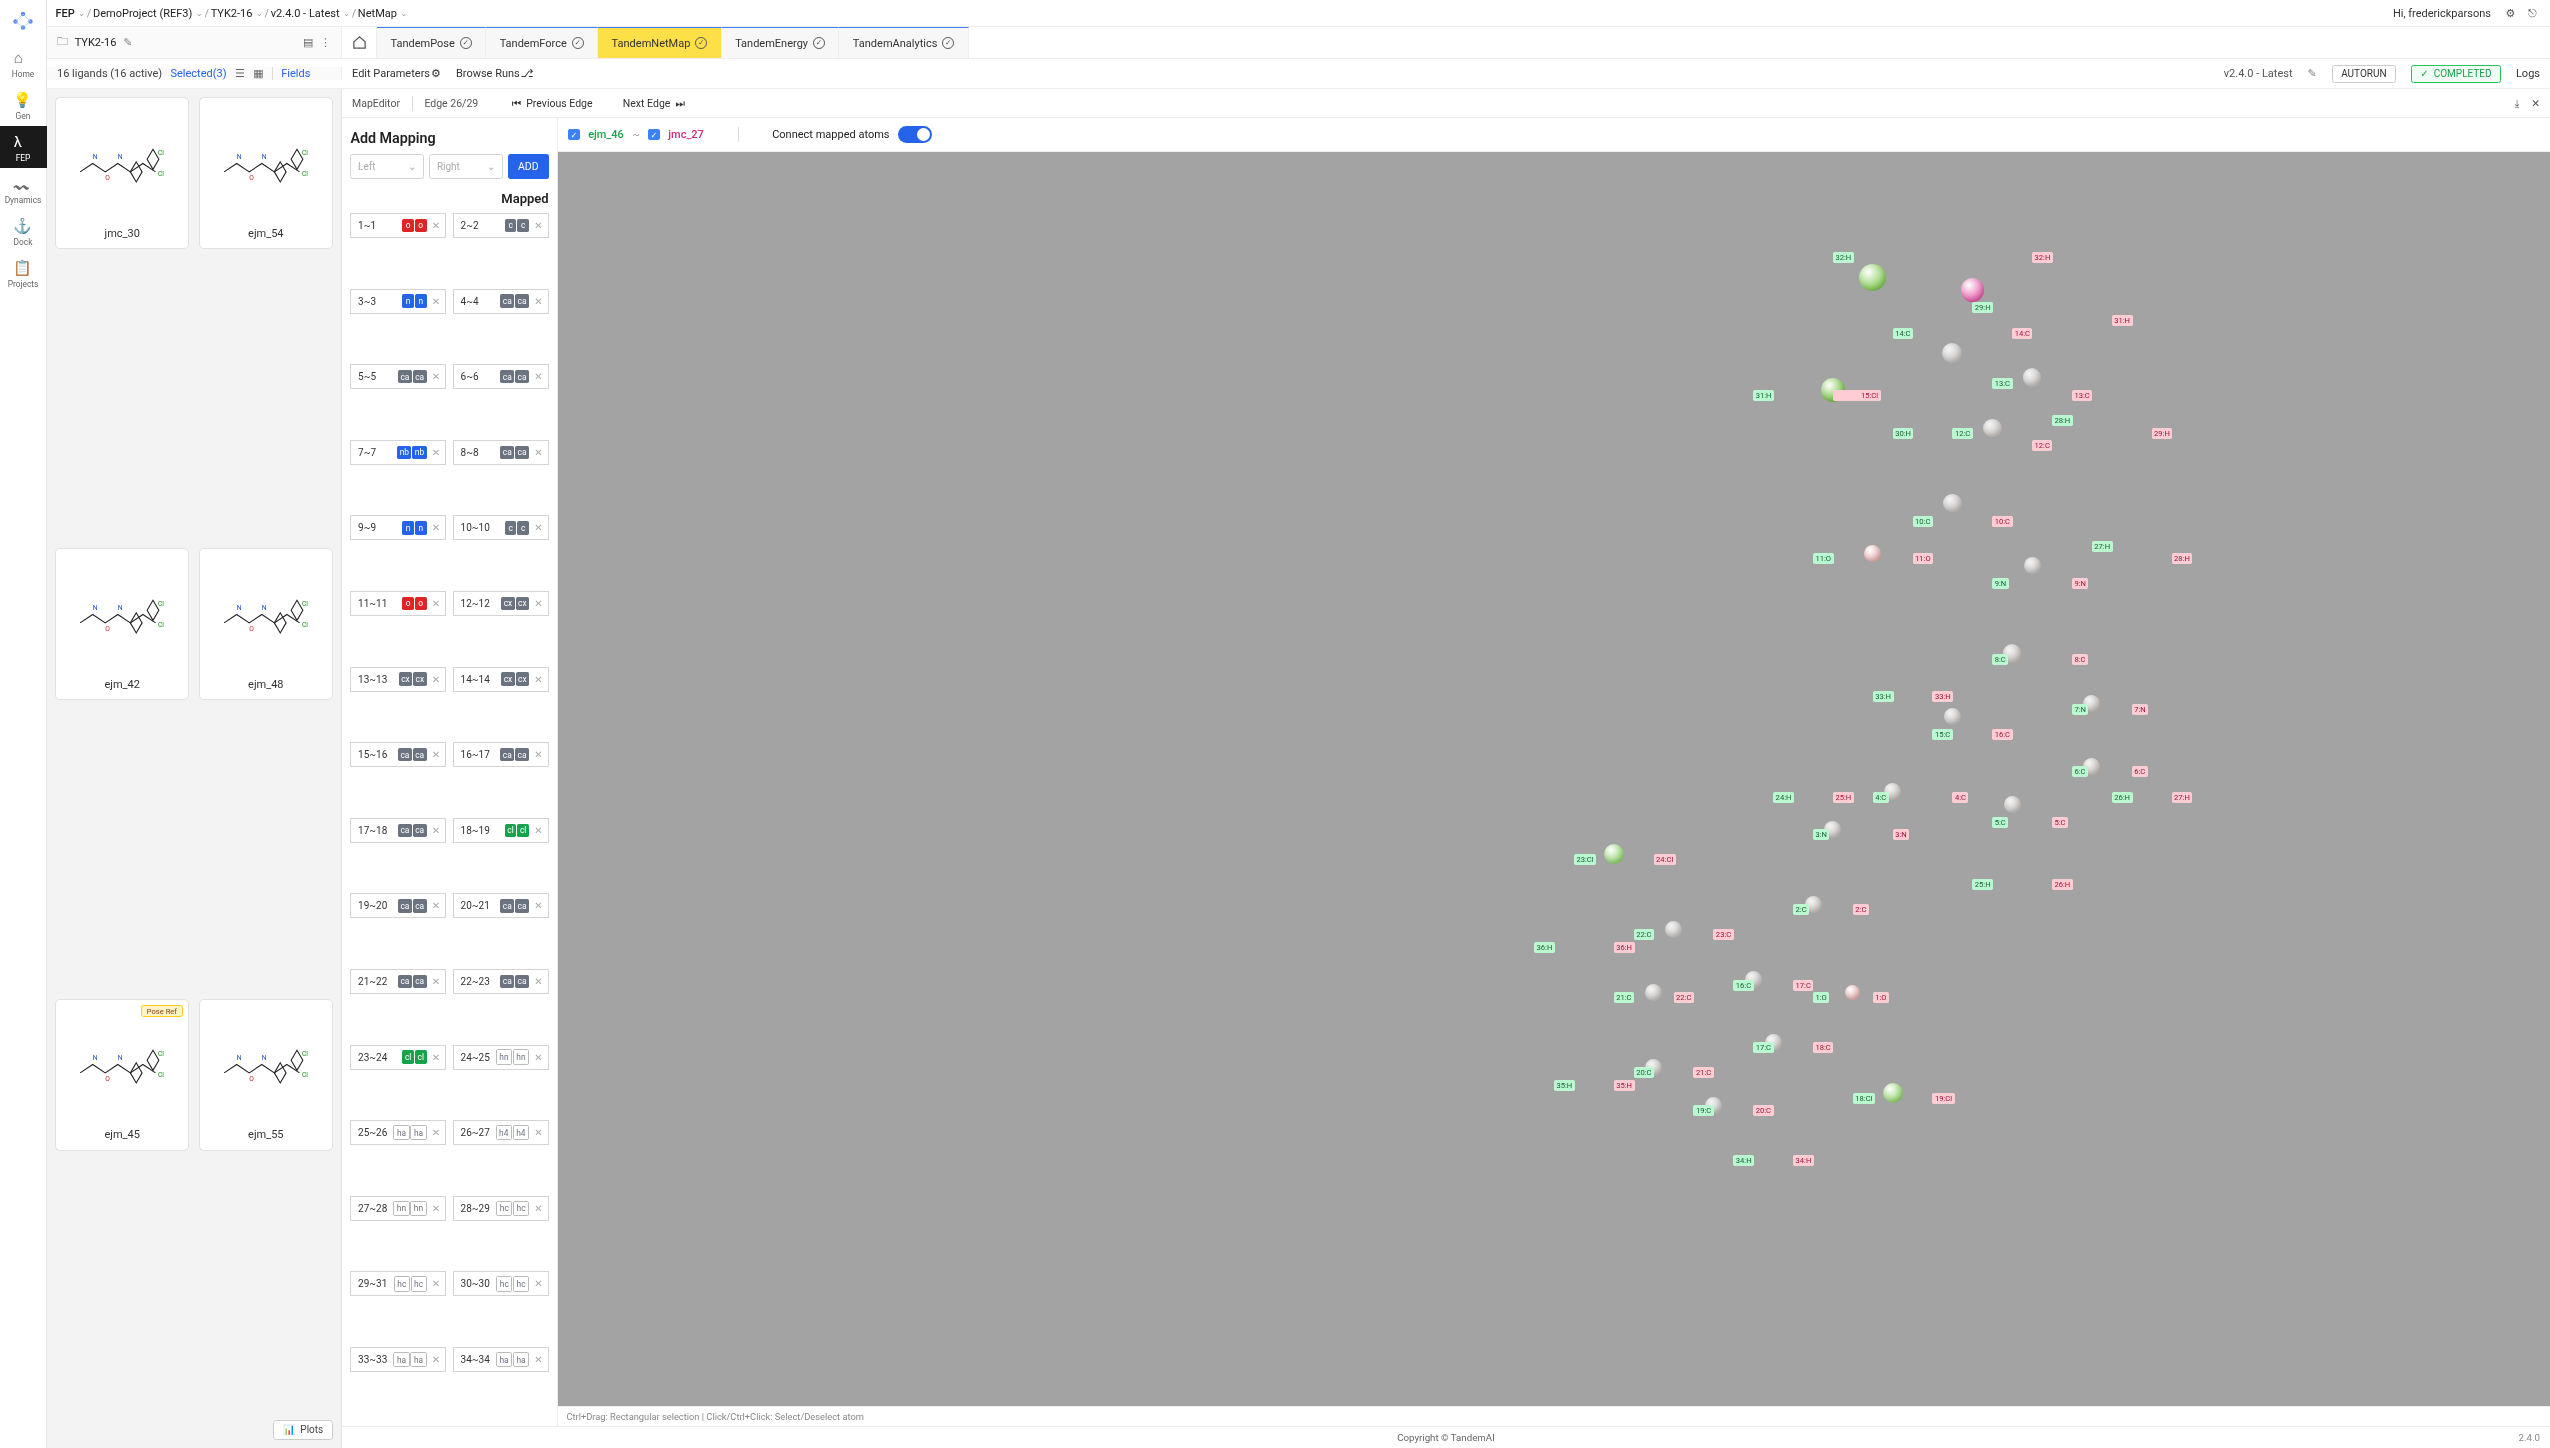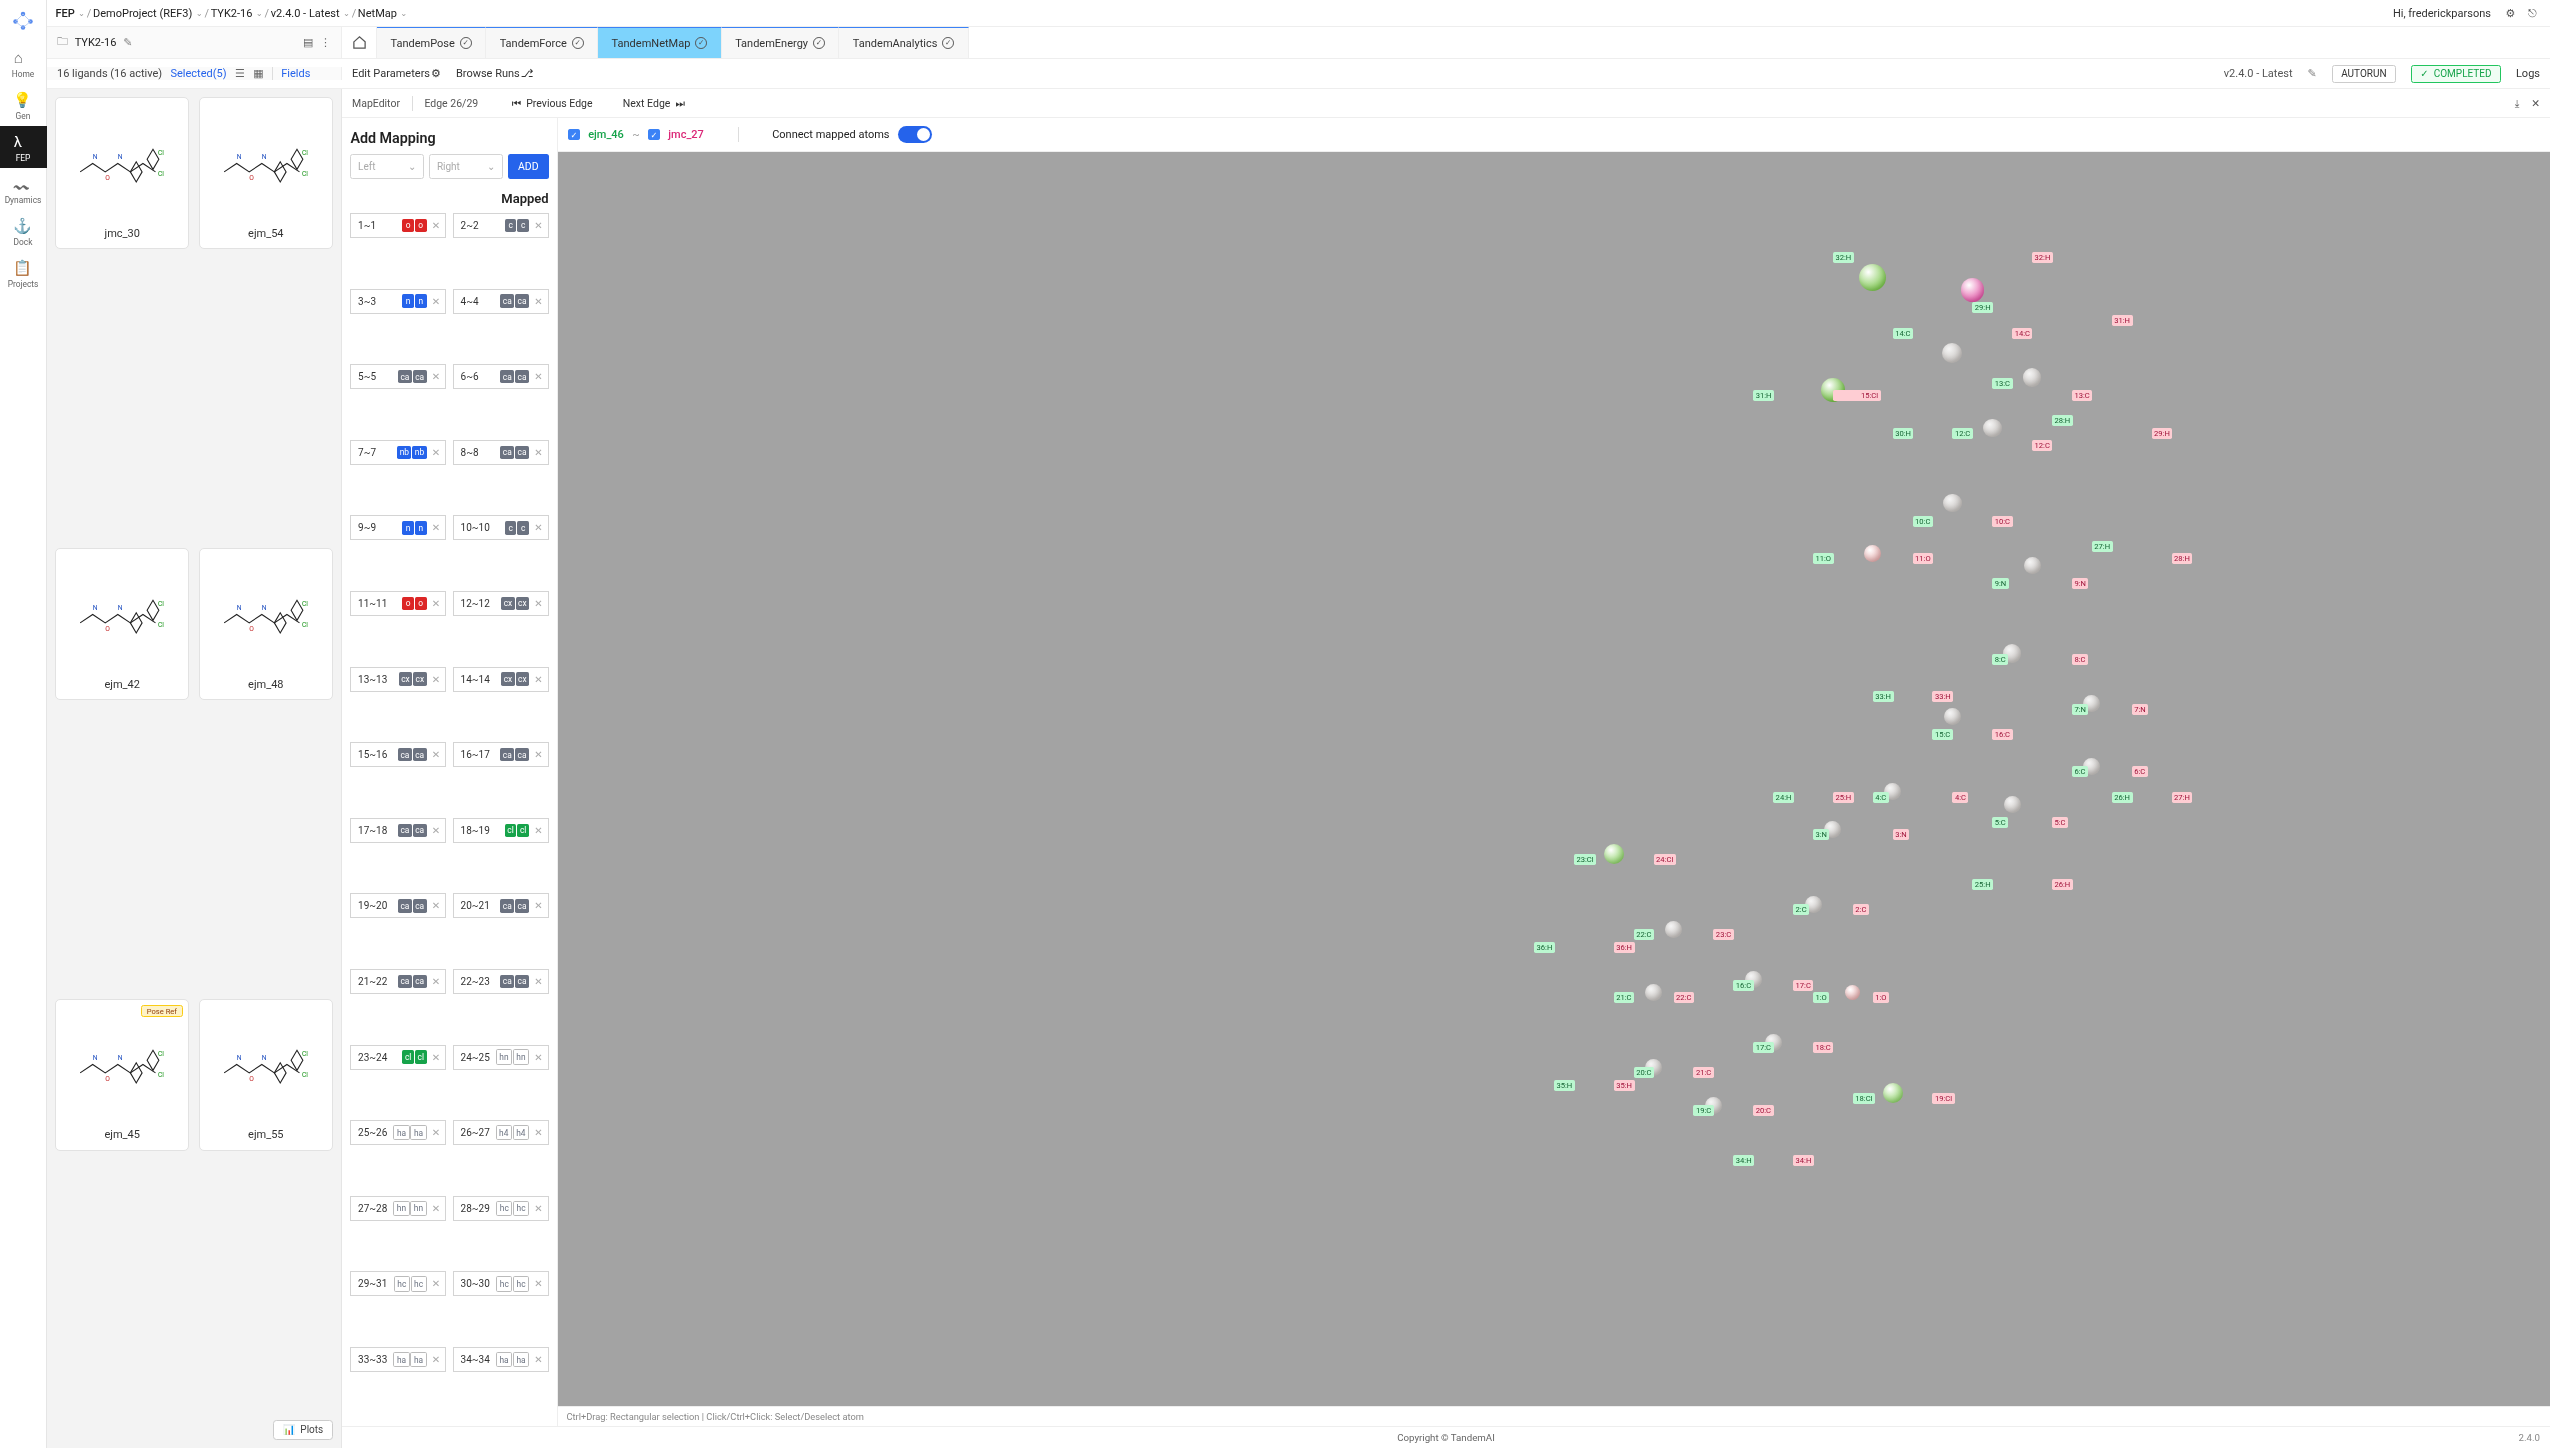--- a/index.html
+++ b/index.html
@@ -21,21 +21,21 @@
 .row2 { display: flex; align-items: stretch; border-bottom: 0.8px solid #eee; height: 32px; }
 .row2-left { width: 295px; display: flex; align-items: center; padding: 0 10px; gap: 6.7px; background:#fafafa; border-right:0.8px solid #eee; }
 .row2-left .folder { color:#555; }
 .row2-left .title { font-weight: 400; }
 .row2-left .edit { color:#888; cursor:pointer; }
 .row2-left .sp { flex:1; }
 .row2-left .mini { color:#666; cursor:pointer; }
 .row2-tabs { flex:1; display:flex; align-items:stretch; }
 .row2-tabs .home { width:35px; display:flex;align-items:center;justify-content:center;border-right:0.8px solid #eee;cursor:pointer; }
 .tab { padding: 0 13.5px; display:flex;align-items:center;gap:5px;border-right:0.8px solid #eee;cursor:pointer;position:relative;background:#f7f7f7;border-top:1.7px solid #3b82f6;color:#333; }
-.tab.active { background:#7dd3fc; }
+.tab.active { background:#fde047; }
 .tab .chk { width:11.8px;height:11.8px;border:1.3px solid #555;border-radius:50%;display:inline-flex;align-items:center;justify-content:center;font-size:7.6px;color:#555; }
 .row3 { display:flex;align-items:center;height:30px;border-bottom:0.8px solid #eee; }
 .row3-left { width:295px;display:flex;align-items:center;padding:0 10px;gap:8.4px;background:#fafafa;border-right:0.8px solid #eee; }
 .row3-left .stat { color:#444; }
 .row3-left .sel { color:#2563eb; }
 .row3-left .view-ico { color:#666;cursor:pointer; }
 .row3-left .link { color:#2563eb;cursor:pointer; }
 .row3-right { flex:1;display:flex;align-items:center;padding:0 10px;gap:15px; }
 .row3-right .lbl { display:inline-flex;align-items:center;gap:1px;color:#333;cursor:pointer; }
 .row3-right .sp { flex:1; }
@@ -191,21 +191,21 @@
               <span>TandemAnalytics</span>
               <span class="chk">✓</span>
             </div>
           </div>
       </div>
     </div>
 
     <div class="row3">
       <div class="row3-left">
         <span class="stat">16 ligands (16 active)</span>
-        <span class="sel">Selected(5)</span>
+        <span class="sel">Selected(3)</span>
         <span class="view-ico">☰</span>
         <span class="view-ico">▦</span>
         <span style="width:0.8px;height:13.5px;background:#ddd"></span>
         <span class="link">Fields</span>
       </div>
       <div class="row3-right">
         <span class="lbl">
             <span>Edit Parameters</span> 
             <span>⚙</span>
           </span>

